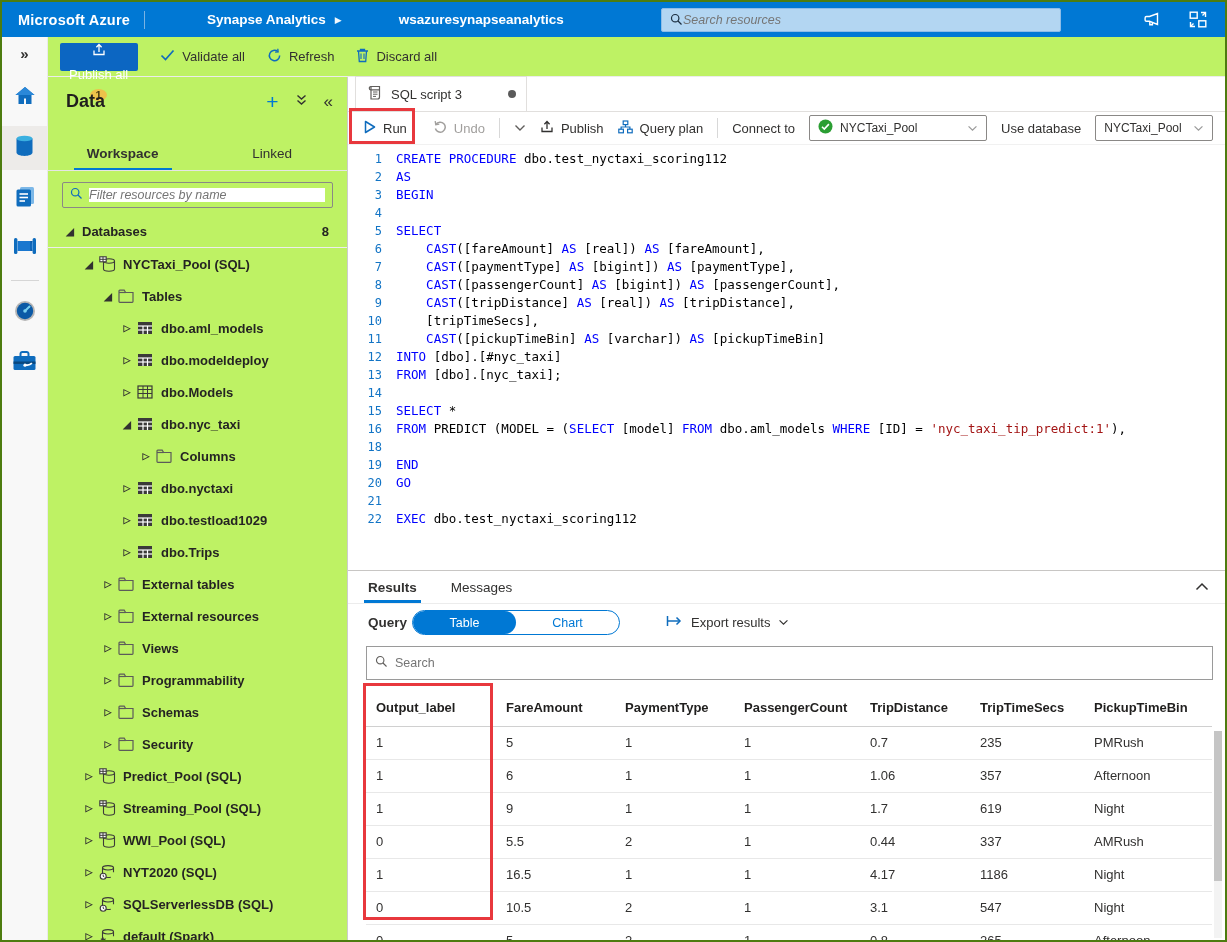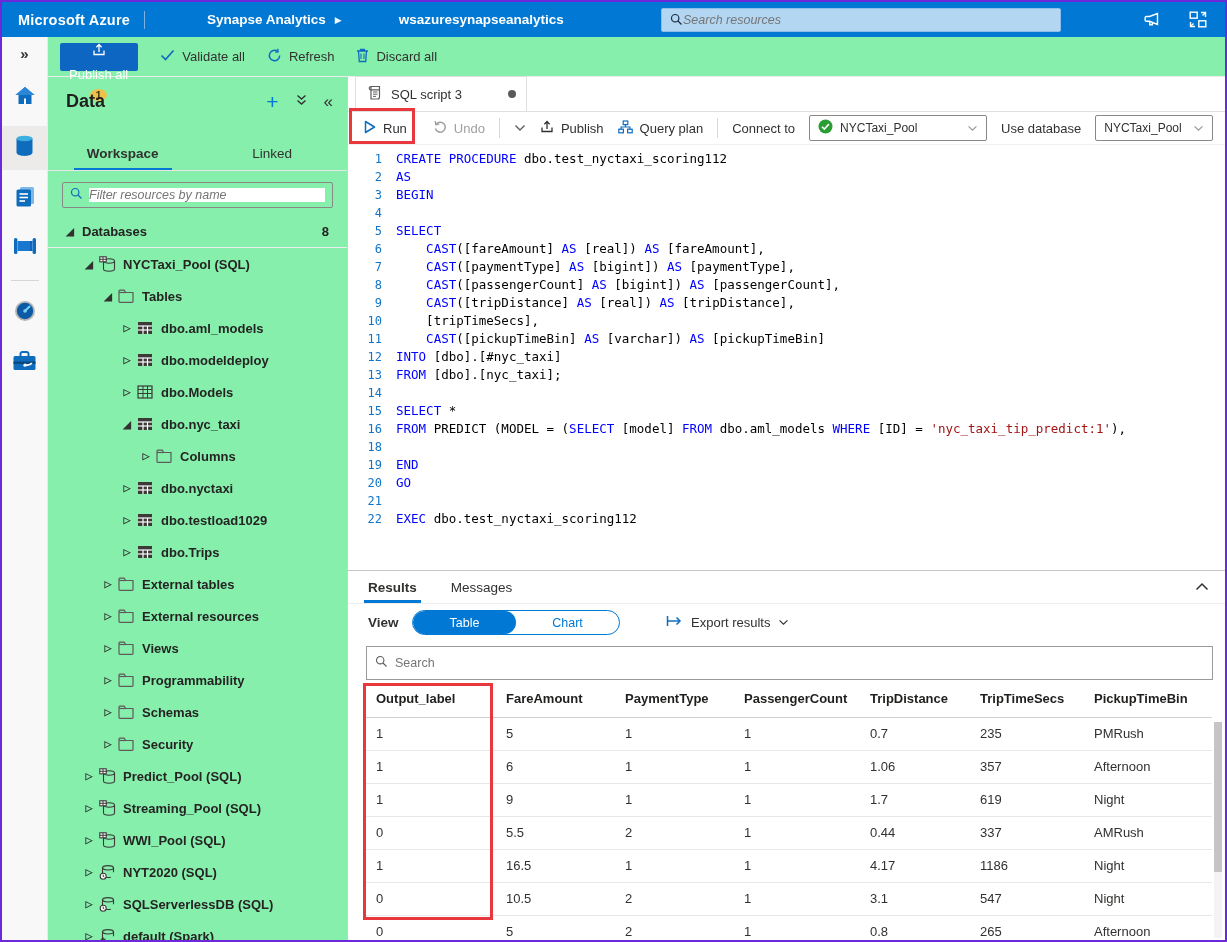--- a/index.html
+++ b/index.html
@@ -1,17 +1,17 @@
 <!DOCTYPE html>
 <html><head>
 <meta charset="utf-8">
 <style>
   * { margin:0; padding:0; box-sizing:border-box; }
   html,body { font-family:"Liberation Sans", sans-serif; }
-  .app { position:relative; width:1227px; height:942px; border:2px solid #6d28d9; background:#86efac; overflow:hidden; }
+  .app { position:relative; width:1227px; height:942px; border:2px solid #4d7c0f; background:#bef264; overflow:hidden; }
 
   
   .topbar { height:35px; background:#0078d4; display:flex; align-items:center; color:#fff; padding:0 14px 0 16px; }
   .brand { font-weight:bold; font-size:14.5px; letter-spacing:.2px; }
   .tb-div { width:1px; height:18px; background:#7ab3e3; margin:0 14px; }
   .crumb { font-size:13.5px; font-weight:600;margin-left:48px; }
   .crumb-sep { font-size:9px; margin:0 9px; opacity:.95; }
   .tb-search { margin-left:auto; margin-right:150px; width:400px; height:24px; background:#b3d6f2; border:1px solid #8dbde8; border-radius:2px; display:flex; align-items:center; padding:0 8px; color:#1b2e40; }
   .tb-search input { border:none; background:transparent; outline:none; font-style:italic; font-size:12.5px; color:#2b3b4a; width:100%; font-family:"Liberation Sans",sans-serif;}
   .tb-icons { display:flex; gap:26px; align-items:center; position:absolute; right:18px; top:0; height:35px; }
@@ -87,21 +87,21 @@
   .res-tab { font-size:13.5px; color:#323130; height:100%; display:flex; align-items:center; position:relative; cursor:pointer;}
   .res-tab.active { font-weight:600; }
   .res-tab.active::after { content:""; position:absolute; left:-4px; right:-4px; bottom:0; height:3px; background:#0078d4; }
   .res-collapse { position:absolute; right:16px; top:6px; color:#323130; cursor:pointer; }
   .view-row { height:37px; display:flex; align-items:center; padding-left:20px; gap:0; flex:none;}
   .view-label { font-size:13.5px; font-weight:600; color:#323130; width:44px; }
   .pill { width:208px; height:25px; border:1px solid #0078d4; border-radius:13px; display:flex; overflow:hidden; background:#fff;}
   .pill-seg { flex:1; display:flex; align-items:center; justify-content:center; font-size:12.5px; color:#0078d4; cursor:pointer; border-radius:13px;}
   .pill-seg.active { background:#0078d4; color:#fff; }
   .export { display:flex; align-items:center; gap:8px; margin-left:46px; font-size:13px; color:#323130; cursor:pointer;}
-  .res-search { margin:5px 12px 0 18px; height:28px; border:1px solid #9a9a9a; display:flex; align-items:center; padding:16px 8px; gap:7px; flex:none;}
+  .res-search { margin:5px 12px 9px 18px; height:28px; border:1px solid #9a9a9a; display:flex; align-items:center; padding:16px 8px; gap:7px; flex:none;}
   .res-search input { border:none; outline:none; font-size:12.5px; color:#605e5c; width:100%; font-family:"Liberation Sans",sans-serif;}
   .grid-wrap { flex:1; overflow:hidden; padding-left:18px; position:relative;}
   table.grid { border-collapse:collapse; table-layout:fixed; width:846px; }
   .grid th { text-align:left; font-size:13px; font-weight:600; color:#201f1e; height:37px; border-bottom:1px solid #d0d0d0; padding:0 8px 0 10px; cursor:pointer;}
   .grid td { font-size:13px; color:#323130; height:33px; border-bottom:1px solid #e8e8e8; padding:0 8px 0 10px; }
   .vscroll { position:absolute; right:3px; top:42px; bottom:4px; width:8px; background:#f3f3f3; }
   .vscroll .thumb { width:8px; height:150px; background:#c5c5c5; }
 
   
   .anno { position:absolute; border:3px solid #e8383d; pointer-events:none; z-index:50; }
@@ -667,21 +667,21 @@
             <div class="res-tabs">
               <div class="res-tab active">Results</div>
               <div class="res-tab">Messages</div>
               <span class="res-collapse">
                 <svg width="14" height="9" viewBox="0 0 14 9">
                     <path d="M1.5 7.5L7 2l5.5 5.5" fill="none" stroke="#323130" stroke-width="1.5"></path>
                   </svg>
               </span>
             </div>
             <div class="view-row">
-              <span class="view-label">View</span>
+              <span class="view-label">Query</span>
               <div class="pill">
                 <div class="pill-seg active">Table</div>
                 <div class="pill-seg">Chart</div>
               </div>
               <div class="export">
                 <span>
                   <svg width="17" height="12" viewBox="0 0 17 12">
                       <line x1="1.5" y1="1" x2="1.5" y2="11" stroke="#0f6cbd" stroke-width="1.5"></line>
                       <line x1="1.5" y1="6" x2="14" y2="6" stroke="#0f6cbd" stroke-width="1.5"></line>
                       <path d="M10.5 2.5L14 6l-3.5 3.5" fill="none" stroke="#0f6cbd" stroke-width="1.5"></path>

